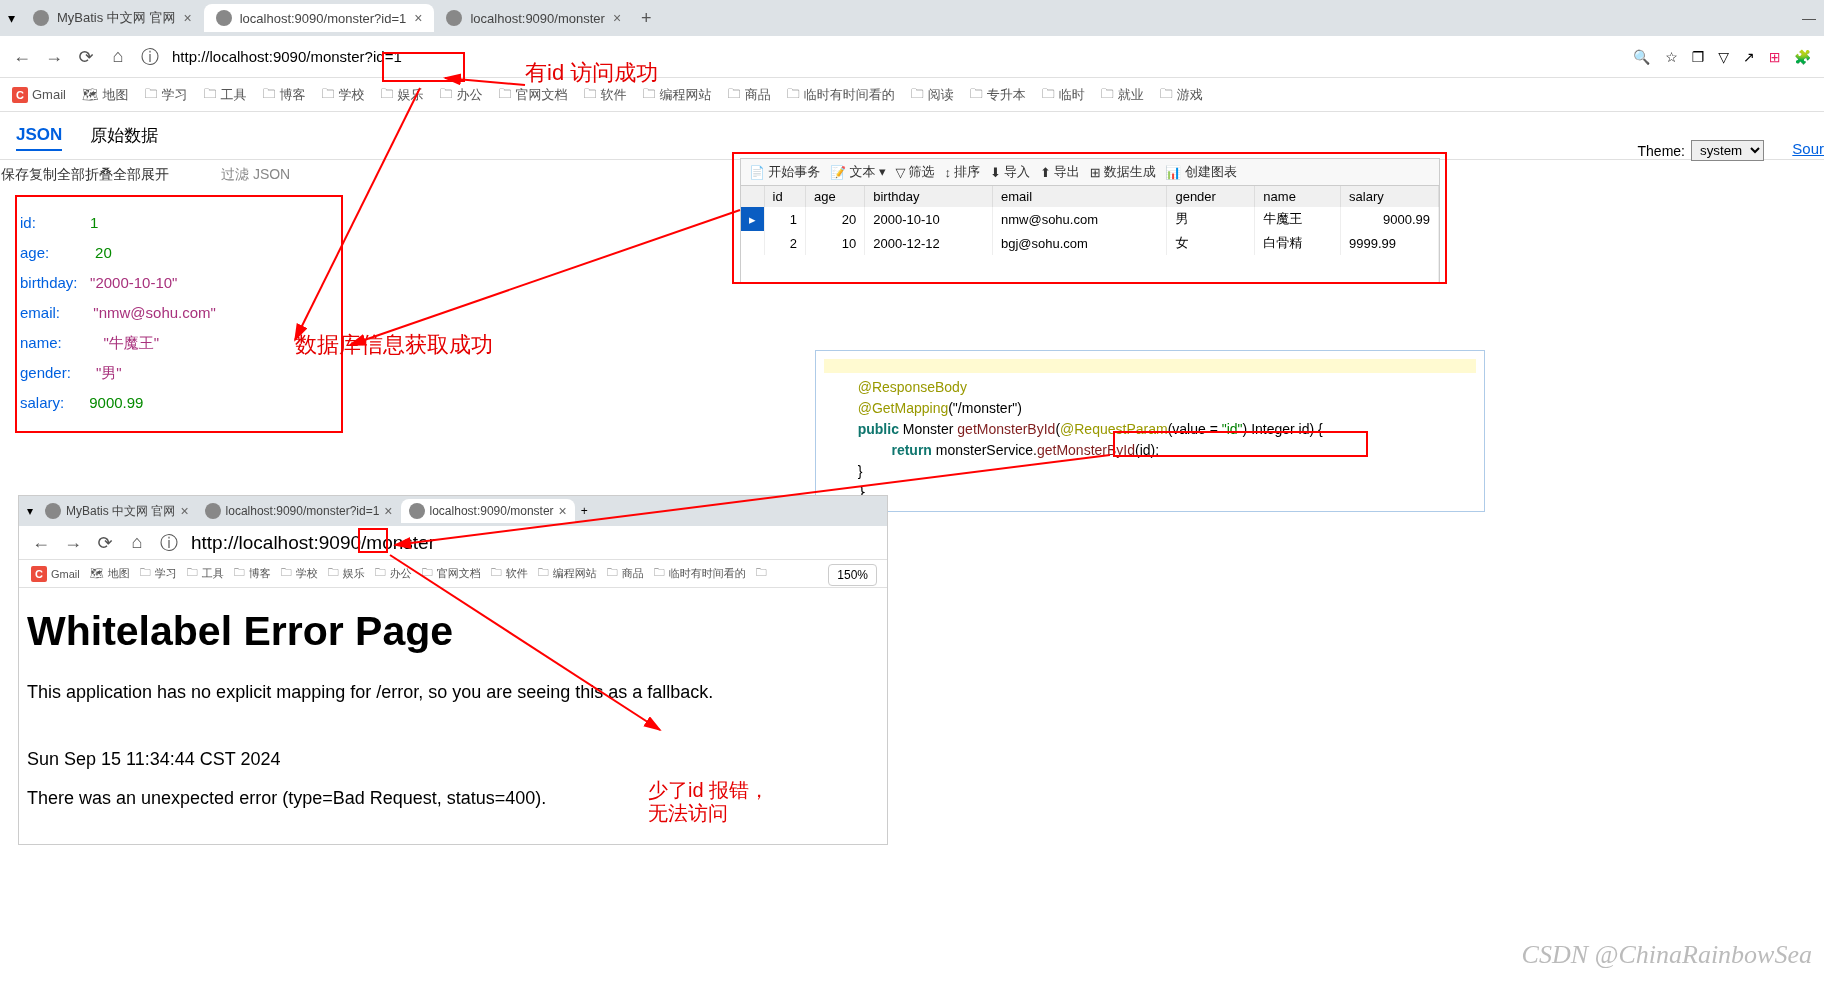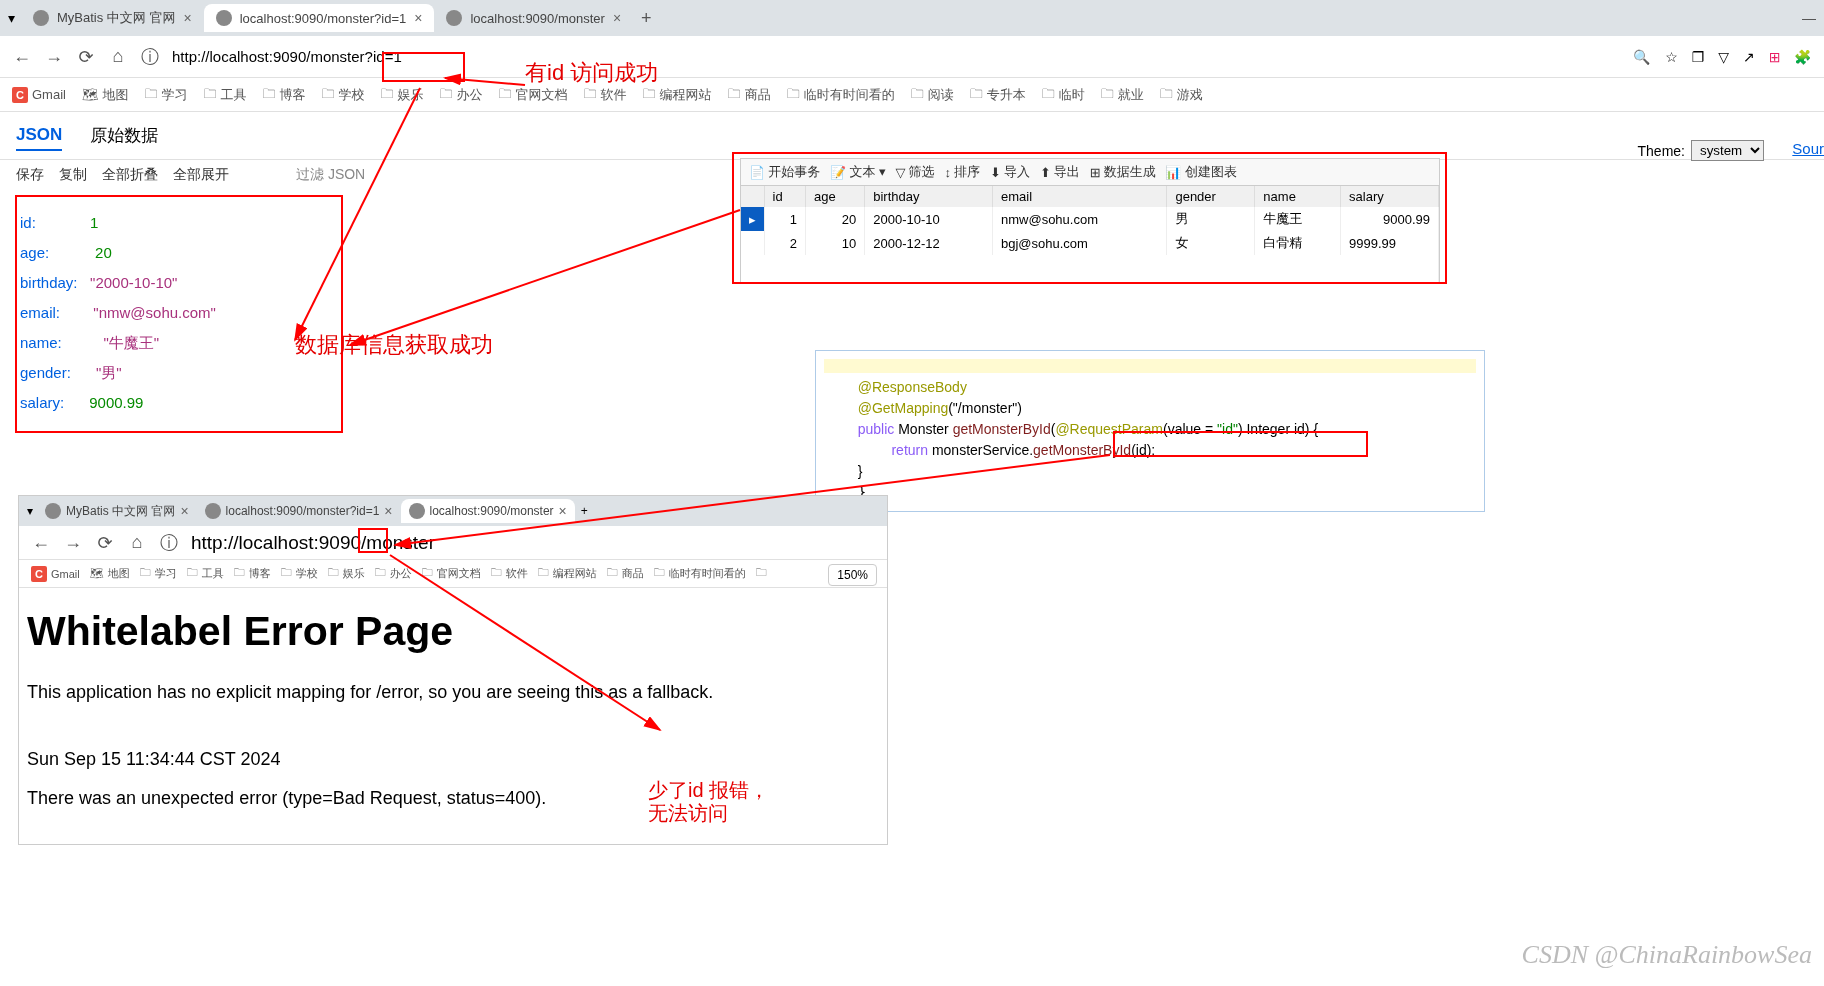--- a/index.html
+++ b/index.html
@@ -15,21 +15,21 @@
 .url-bar{flex:1;display:flex;align-items:center;gap:8px;font-size:15px;color:#333}
 .url-bar input{border:none;flex:1;font-size:15px;outline:none}
 .right-icons{display:flex;gap:14px;align-items:center}
 .bookmarks{display:flex;align-items:center;background:#fff;height:34px;padding:0 12px;gap:16px;border-bottom:1px solid #e0e0e0;font-size:13px;color:#555}
 .bm{display:flex;align-items:center;gap:4px}
 .folder-icon{color:#666}
 .c-icon{background:#ec4d3d;color:#fff;width:16px;height:16px;display:inline-flex;align-items:center;justify-content:center;font-size:11px;font-weight:bold;border-radius:2px}
 .json-tabs{display:flex;align-items:center;padding:8px 16px;gap:28px;border-bottom:1px solid #e0e0e0}
 .json-tabs .jtab{font-size:17px;padding:4px 0}
 .json-tabs .jtab.active{color:#0060df;border-bottom:2px solid #0060df;font-weight:600}
-.json-toolbar{display:flex;gap:15px;padding:6px 16px;font-size:14px;color:#333}
+.json-toolbar{display:flex;gap:0;padding:6px 1px;font-size:14px;color:#333}
 .theme-sel{position:absolute;right:60px;top:140px;display:flex;align-items:center;gap:6px;font-size:14px}
 .theme-sel select{border:1px solid #888;padding:1px 4px}
 .source-link{position:absolute;right:0;top:140px;color:#0060df;text-decoration:underline;font-size:15px}
 .json-body{position:absolute;top:208px;left:20px;font-family:Consolas,monospace;font-size:15px;line-height:30px}
 .jk{color:#0060df}
 .jv-num{color:#058b00}
 .jv-str{color:#a8317c}
 .red-box-1{position:absolute;border:2px solid red}
 .annot{position:absolute;color:#e40000;font-size:22px}
 .db-panel{position:absolute;top:158px;left:740px;width:700px;background:#fff}
@@ -37,21 +37,21 @@
 .db-tb{display:flex;align-items:center;gap:3px}
 .db-table{border:1px solid #ccc;border-top:none}
 .db-table table{border-collapse:collapse;width:100%;font-size:13px}
 .db-table th{text-align:left;padding:3px 8px;background:#f0f0f0;border-right:1px solid #ddd;font-weight:normal}
 .db-table td{padding:3px 8px;border-right:1px solid #eee}
 .db-table tr.sel td:first-child{background:#0a5dc2;color:#fff}
 .db-red-box{position:absolute;border:2px solid red;top:152px;left:732px;width:715px;height:132px;pointer-events:none}
 .code-panel{position:absolute;top:350px;left:815px;width:670px;border:1px solid #aecbe8;padding:8px;background:#fff}
 .code-panel .yellow-line{background:#fffad1;height:14px;margin-bottom:4px}
 .code-panel pre{font-family:Consolas,monospace;font-size:14px;line-height:21px}
-.kw{color:#8b5cf6;font-weight:normal}
+.kw{color:#0f766e;font-weight:bold}
 .anno{color:#999900}
 .str{color:#008000}
 .mth{color:#7f1d1d}
 .mini-browser{position:absolute;top:495px;left:18px;width:870px;border:1px solid #ccc;background:#fff}
 .mini-browser .tab-strip{height:30px;font-size:12px}
 .mini-browser .tab{padding:4px 8px;gap:5px;font-size:12px}
 .mini-browser .nav-bar{height:34px}
 .mini-browser .bookmarks{height:28px;font-size:11px;gap:10px}
 .error-page{padding:20px 8px}
 .error-page h1{font-size:41px;font-weight:bold;margin-bottom:24px}

